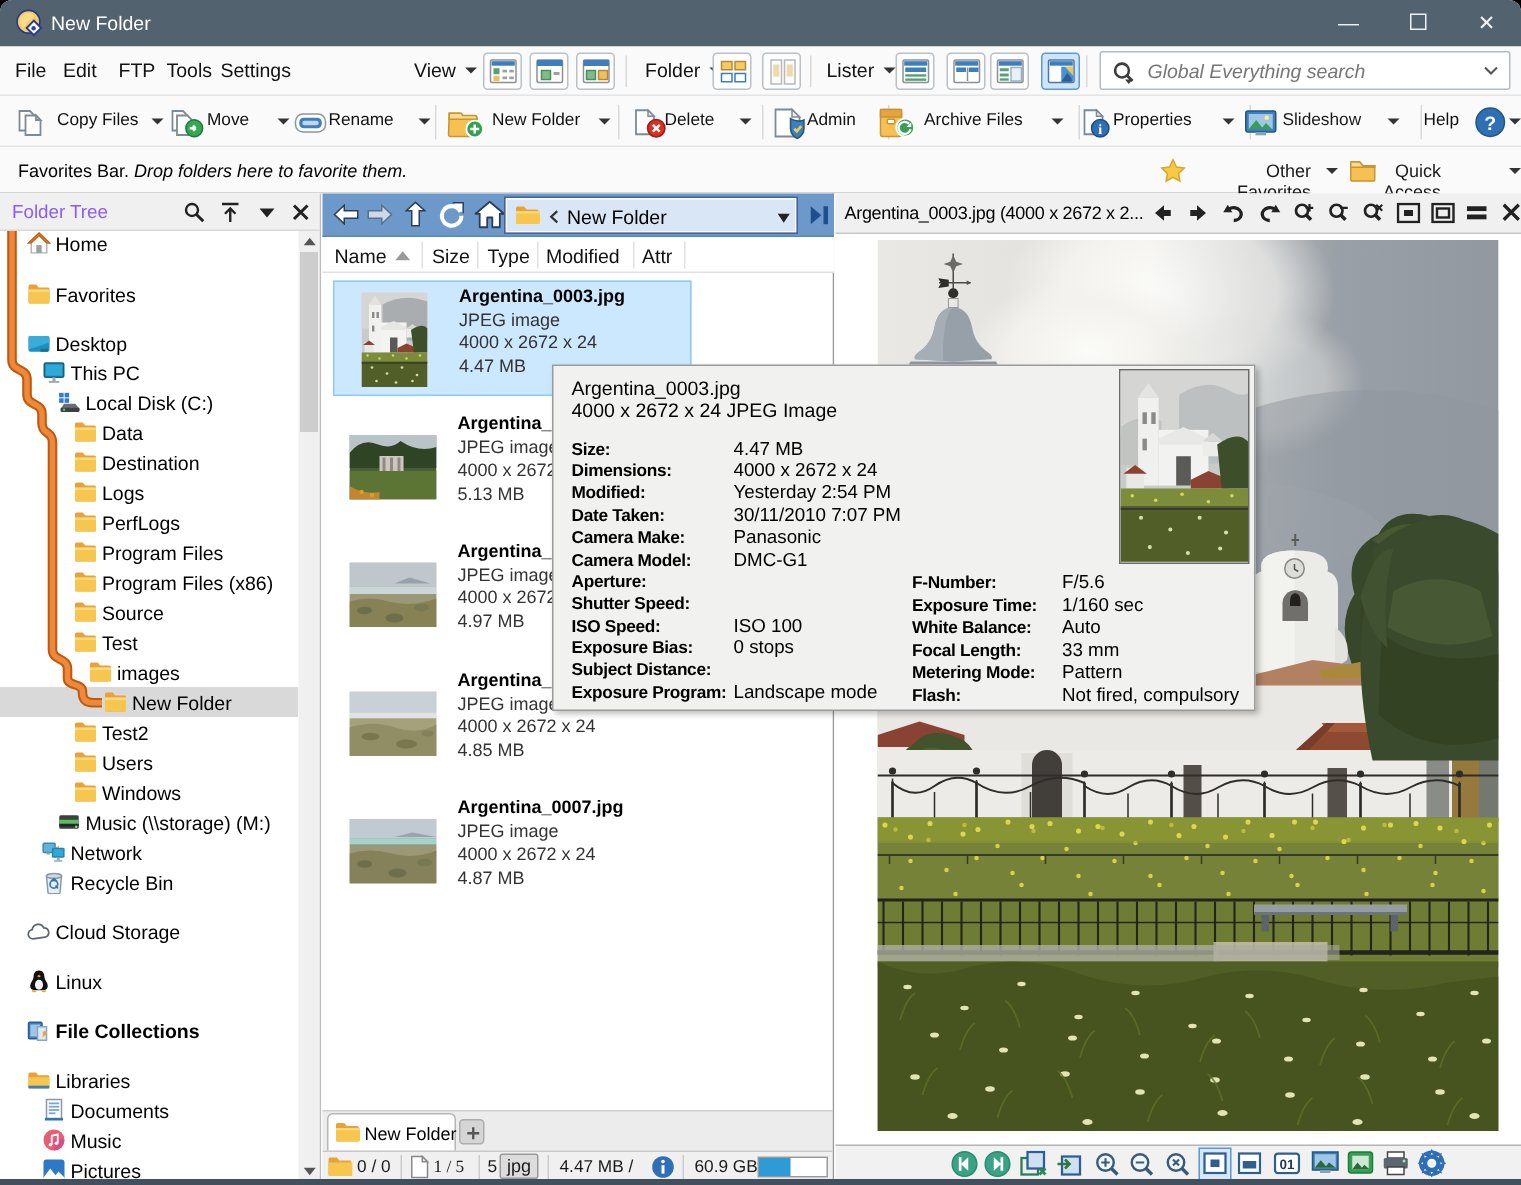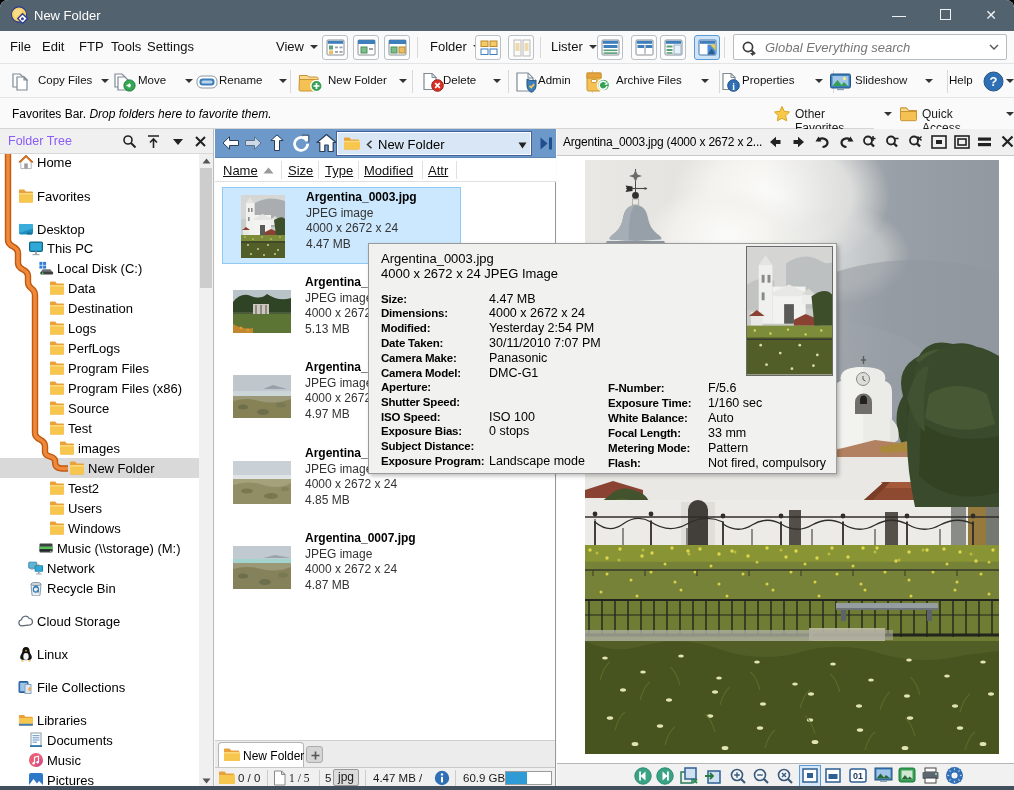--- a/index.html
+++ b/index.html
@@ -18,33 +18,33 @@
 .mbtn { position:absolute; top:4px; width:26px; height:25px; border:1px solid #b9c0c6; border-radius:3px; background:#fdfdfd; }
 .mbtn svg { position:absolute; left:3px; top:3px; }
 .mbtn.active { background:#cfe4f7; border-color:#5b9bd5; }
 .msep { position:absolute; top:6px; width:1px; height:21px; background:#d9d9d9; }
 .drop { display:inline-block; width:0; height:0; border-left:4px solid transparent; border-right:4px solid transparent; border-top:4px solid #333; vertical-align:middle; margin-left:6px; margin-bottom:2px;}
 
 #toolbar { position:absolute; left:0; top:65px; width:1014px; height:33px; background:#fafafa; border-bottom:1px solid #e4e4e4; }
 .tbtxt { position:absolute; top:9px; font-size:11.5px; color:#111; }
 .tsep { position:absolute; top:5px; width:1px; height:23px; background:#d9d9d9; }
 
-#favbar { position:absolute; left:0; top:99px; width:874px; height:30px; background:#fafafa; border-bottom:1px solid #d5d5d5; }
+#favbar { position:absolute; left:0; top:99px; width:874px; height:30px; background:#fafafa; border-bottom:1px solid #d5d5d5;text-align:right; }
 
 #tree { position:absolute; left:0; top:129px; width:214px; height:659px; background:#fff; border-right:1px solid #bcbcbc; }
 #treehdr { position:absolute; left:0; top:0; width:213px; height:25px; background:#f0f0f0; border-bottom:1px solid #d8d8d8; }
 .trow { position:absolute; left:0; width:199px; height:20px; }
 .trow .lbl { position:absolute; top:3px; font-size:13px; color:#000; white-space:nowrap; }
 .ticon { position:absolute; top:2px; width:16px; height:16px; }
 #treescroll { position:absolute; right:0; top:25px; width:14px; height:634px; background:#f0f0f0; }
 
 #files { position:absolute; left:215px; top:129px; width:341px; height:659px; background:#fff; border-right:1px solid #989898;}
 #navbar { position:absolute; left:0; top:0; width:341px; height:29px; background:#6c98ca; border-bottom:1px solid #5d87b5; }
 #colhdr { position:absolute; left:0; top:29px; width:341px; height:24px; background:#fff; border-bottom:1px solid #e0e0e0; }
-.coltxt { position:absolute; top:5px; font-size:13px; color:#111;text-decoration:underline; }
+.coltxt { position:absolute; top:5px; font-size:13px; color:#111; }
 .colsep { position:absolute; top:3px; width:1px; height:18px; background:#e0e0e0; }
 #filelist { position:absolute; left:0; top:53px; width:340px; height:558px; background:#fff; overflow:hidden; }
 .fentry { position:absolute; left:7px; width:238px; height:77px; }
 .fentry.sel { background:#cce8ff; border:1px solid #8ecaf4; width:239px;}
 .fthumb { position:absolute; }
 .ftext { position:absolute; left:83px; top:2px; font-size:12px; color:#333; line-height:15.5px; white-space:nowrap;}
 .fname { color:#000; font-weight:700; }
 #tabbar { position:absolute; left:0; top:611px; width:340px; height:27px; background:#ececec; border-top:1px solid #cfcfcf;}
 #statusbar { position:absolute; left:0; top:638px; width:340px; height:21px; background:#f0f0f0; border-top:1px solid #c8c8c8; font-size:11.5px;}
 .ssep { position:absolute; top:2px; width:1px; height:17px; background:#cccccc; }
@@ -505,21 +505,21 @@
       <div class="trow" style="top:490px;">
           <svg class="ticon" style="left:18px" width="14" height="16" viewBox="0 0 14 16">
             <path d="M7 1 c2.6 0 3.6 2 3.6 4 0 1.4 .8 2.6 1.6 4 .9 1.6 .9 4 -.6 4.6 -1 .4 -2 .6 -4.6 .6 -2.6 0 -3.6-.2-4.6-.6 -1.5-.6-1.5-3-.6-4.6 .8-1.4 1.6-2.6 1.6-4 0-2 1-4 3.6-4 z" fill="#111"></path>
             <ellipse cx="7" cy="10.5" rx="2.7" ry="3.4" fill="#f3f3f3"></ellipse>
             <path d="M5.8 4.8 l1.2 .9 1.2-.9 -1.2-1 z" fill="#f2a71f"></path>
             <path d="M2.6 14.2 c-.8 .8 .2 1.6 1.4 1.3 l1.4-.4 c-.9-.5-1.9-.9-2.8-.9 z" fill="#f2a71f"></path>
             <path d="M11.4 14.2 c.8 .8 -.2 1.6 -1.4 1.3 l-1.4-.4 c.9-.5 1.9-.9 2.8-.9 z" fill="#f2a71f"></path>
           </svg>
           <div class="lbl" style="left:37px;">Linux</div>
         </div>
-      <div class="trow" style="top:523px;">
+      <div class="trow" style="top:523px;font-weight:bold;">
           <svg class="ticon" style="left:18px" width="16" height="16" viewBox="0 0 16 16">
             <rect x="1" y="2.5" width="9" height="11" rx="0.8" fill="#3d7ebd" stroke="#2a5d93"></rect>
             <rect x="2.2" y="4" width="6.6" height="8" fill="#9fc5e8"></rect>
             <rect x="7" y="5.5" width="6" height="9" fill="#dfe9f3" stroke="#8aa5c0"></rect>
             <path d="M10.5 9 c1.5-1.5 3 0 2.5 1.2 -.4 1 -2.5 2.3 -2.5 2.3 z" fill="#f0a43c"></path>
           </svg>
           <div class="lbl" style="left:37px;">File Collections</div>
         </div>
       <div class="trow" style="top:556px;">
           <svg class="ticon" style="left:18px" width="17" height="16" viewBox="0 0 17 16">

